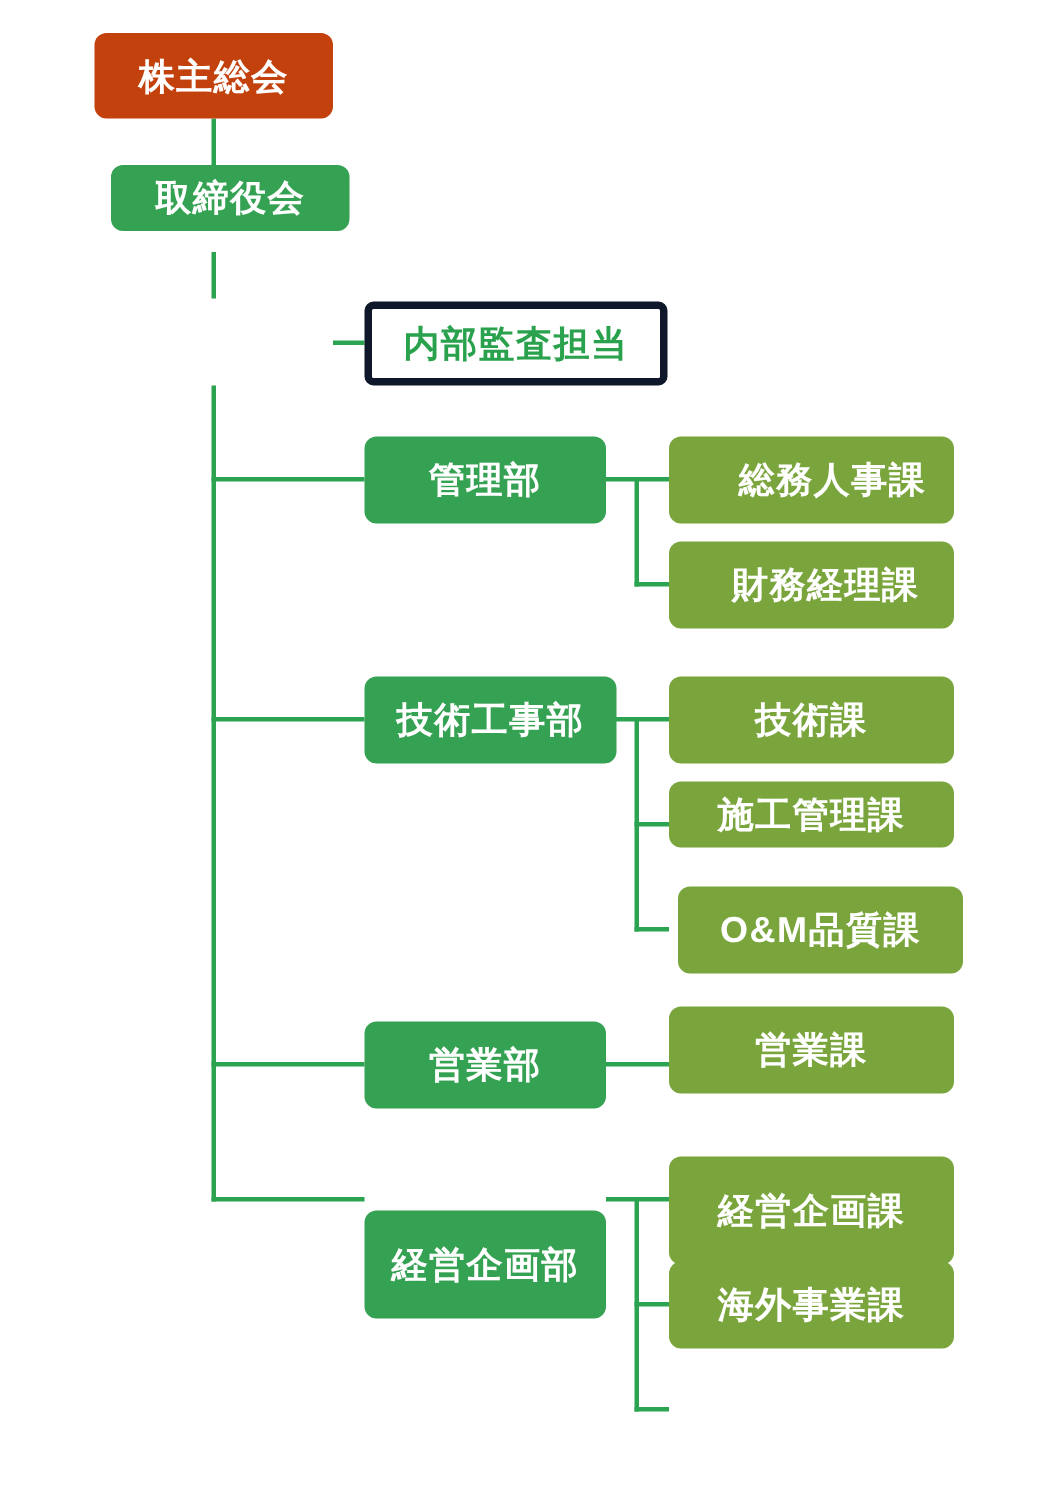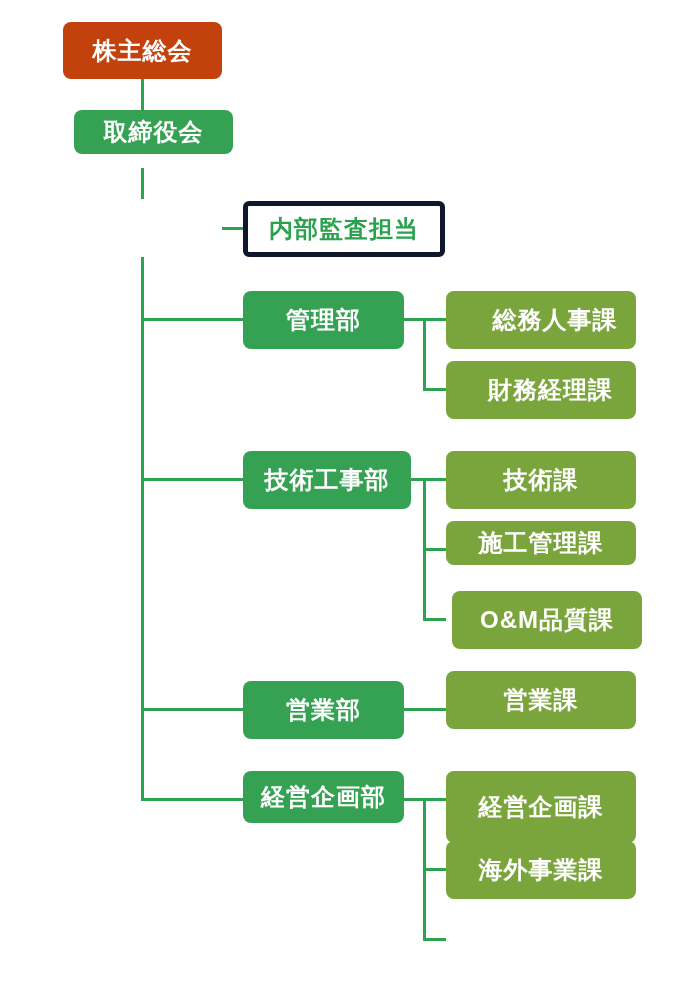--- a/index.html
+++ b/index.html
@@ -69,21 +69,21 @@
   <div class="line" style="left:423px; top:868px; width:23px; height:3px;"></div>
   <div class="line" style="left:423px; top:938px; width:23px; height:3px;"></div>
 
   <div class="box dark" style="left:63px; top:22px;  width:159px; height:57px;">株主総会</div>
   <div class="box green" style="left:74px; top:110px; width:159px; height:44px;">取締役会</div>
   <div class="box outline" style="left:243px; top:201px; width:202px; height:56px;">内部監査担当</div>
 
   <div class="box green" style="left:243px; top:291px; width:161px; height:58px;">管理部</div>
   <div class="box green" style="left:243px; top:451px; width:168px; height:58px;">技術工事部</div>
   <div class="box green" style="left:243px; top:681px; width:161px; height:58px;">営業部</div>
-  <div class="box green" style="left:243px; top:771px; width:161px; height:52px;font-family:Liberation Serif, serif;">経営企画部</div>
+  <div class="box green" style="left:243px; top:807px; width:161px; height:72px;font-family:Liberation Serif, serif;">経営企画部</div>
 
   <div class="box olive" style="left:446px; top:291px; width:190px; height:58px;padding-left:28px;">総務人事課</div>
   <div class="box olive" style="left:446px; top:361px; width:190px; height:58px;padding-left:19px;">財務経理課</div>
   <div class="box olive" style="left:446px; top:451px; width:190px; height:58px;">技術課</div>
   <div class="box olive" style="left:446px; top:521px; width:190px; height:44px;">施工管理課</div>
   <div class="box olive" style="left:452px; top:591px; width:190px; height:58px;">O&amp;M品質課</div>
   <div class="box olive" style="left:446px; top:671px; width:190px; height:58px;">営業課</div>
   <div class="box olive" style="left:446px; top:771px; width:190px; height:72px;">経営企画課</div>
   <div class="box olive" style="left:446px; top:841px; width:190px; height:58px;text-align:right;">海外事業課</div>
 

